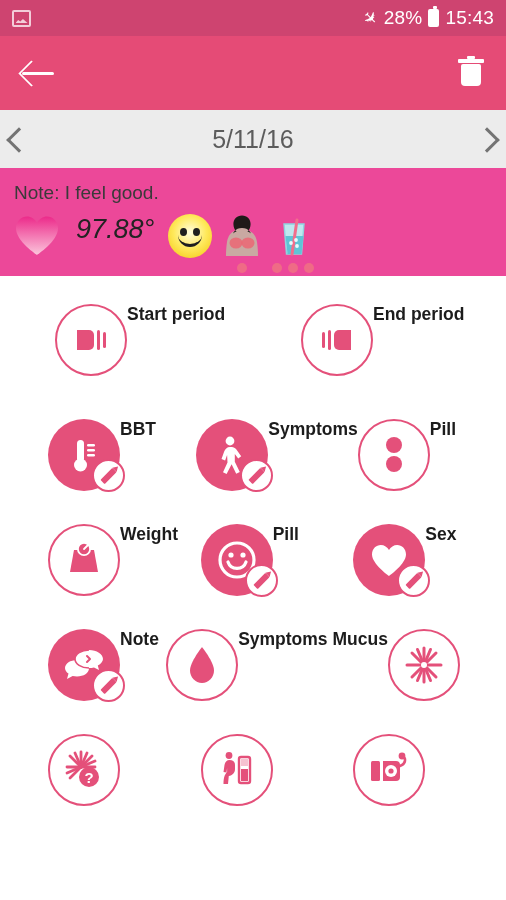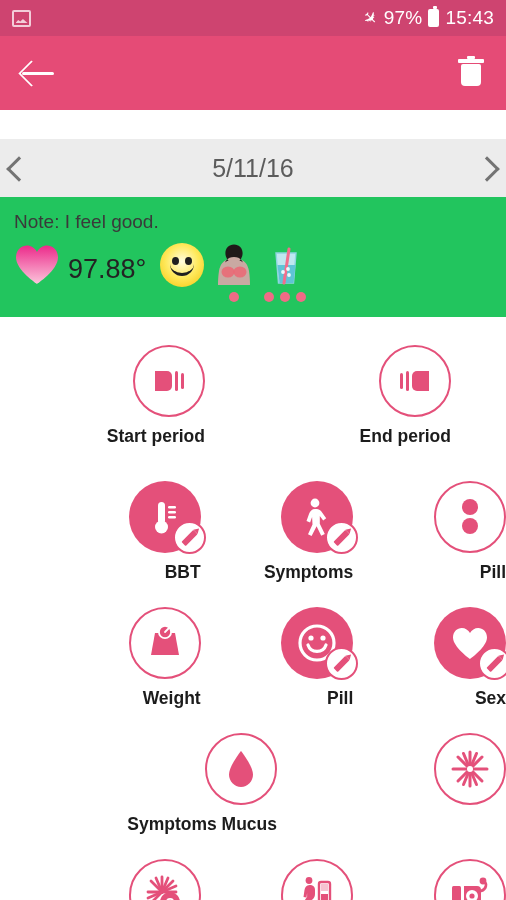--- a/index.html
+++ b/index.html
@@ -60,38 +60,38 @@
     content:"";position:absolute;top:-3px;left:9px;width:8px;height:3px;background:#fff;border-radius:1px;
   }
   .trash-body{
     position:absolute;top:6px;left:3px;width:20px;height:22px;background:#fff;
     border-radius:2px 2px 4px 4px;
   }
 
   
   .datebar{
     height:58px;background:#ECECEC;
-    display:flex;align-items:center;justify-content:space-between;padding:0 6px;margin-top:29px;
+    display:flex;align-items:center;justify-content:space-between;padding:0 6px;
   }
   .chev{ width:22px;height:22px;position:relative;cursor:pointer; }
   .chev::after{
     content:"";position:absolute;top:3px;width:15px;height:15px;
     border-top:3px solid #737373;border-right:3px solid #737373;
   }
   .chev.left::after{ transform:rotate(-135deg); left:4px; }
   .chev.right::after{ transform:rotate(45deg); right:4px; }
   .date-label{ font-size:25px;color:#5c5c5c; }
 
   
   .summary{
-    background:#22c55e;padding:14px 14px 15px 14px;
+    background:#ec4899;padding:14px 14px 3px 14px;
   }
   .note-text{ font-size:19px;color:#3a3a3a;margin-bottom:10px; }
   .sum-row{ display:flex;align-items:flex-start;gap:10px; }
-  .sum-icons{ display:flex;align-items:flex-end;gap:8px; }
+  .sum-icons{ display:flex;align-items:flex-start;gap:16px;font-style:italic; }
 
   .heart-grad{
     width:46px;height:42px;position:relative;
   }
   .heart-grad svg{ display:block; }
   .temp{ font-size:27px;color:#232323;margin-right:4px; }
 
   .smiley{
     width:44px;height:44px;border-radius:50%;
     background:radial-gradient(circle at 50% 42%, #fffde0 0%, #ffe95c 48%, #f2c309 100%);
@@ -109,21 +109,21 @@
   .dot{ width:10px;height:10px;border-radius:50%;background:#ef6b86; }
 
   .torso{ width:40px;height:44px;position:relative; }
   .glass{ width:40px;height:44px;position:relative; }
 
   
   .grid{ background:#fff;padding:8px 0 0 0; }
   .period-row{ display:flex;justify-content:center;gap:96px;padding:14px 0 10px 0; }
   .row{ display:flex;padding-left:48px; }
   .cell{
-    flex:1;display:flex;flex-direction:column;align-items:flex-end;
+    flex:1;display:flex;flex-direction:row;align-items:flex-start;
     padding:14px 0 10px 0;cursor:pointer;
   }
   .cell.pcell{ flex:none;width:150px;padding-top:6px; }
   .icon-wrap{ position:relative;width:72px;height:72px;margin-bottom:9px; }
   .circle{
     width:72px;height:72px;border-radius:50%;
     display:flex;align-items:center;justify-content:center;
   }
   .circle.outline{ border:2.5px solid #E4507A;background:#fff; }
   .circle.filled{ background:#E4507A; }
@@ -143,21 +143,21 @@
 </style>
 </head>
 <body>
 
 <div class="statusbar">
   <div class="sb-left">
     <span class="img-icon"></span>
   </div>
   <div class="sb-right">
     <span class="plane">✈</span>
-    <span>97%</span>
+    <span>28%</span>
     <span class="batt"></span>
     <span>15:43</span>
   </div>
 </div>
 
 <div class="appbar">
   <div class="back-arrow"></div>
   <div class="trash">
     <div class="trash-lid"></div>
     <div class="trash-body"></div>
@@ -350,20 +350,36 @@
         </div>
         <div class="edit-badge">
             <span class="pencil"></span>
           </div>
       </div>
       <div class="label">Sex</div>
     </div>
   </div>
 
   <div class="row">
+    <div class="cell">
+      <div class="icon-wrap">
+        <div class="circle filled">
+          <svg width="42" height="34" viewBox="0 0 42 34">
+            <path d="M26 2c-7.7 0-14 4-14 9s6.3 9 14 9c1.8 0 3.5-.2 5-.6l5 2.6-1.2-4.4c3.1-1.7 5.2-4.2 5.2-6.6 0-5-6.3-9-14-9z" fill="#fff"></path>
+            <path d="M14 12C7.4 12 2 15.6 2 20c0 2.2 1.3 4.2 3.5 5.6L4 31l5.6-3c1.4.3 2.9.5 4.4.5 6.6 0 12-3.6 12-8s-5.4-8.5-12-8.5z" fill="#fff"></path>
+            <path d="M26 2c-7.7 0-14 4-14 9s6.3 9 14 9" fill="none" stroke="#E4507A" stroke-width="1.6"></path>
+            <path d="M24 8l3 3-3 3" fill="none" stroke="#E4507A" stroke-width="2" stroke-linecap="round" stroke-linejoin="round"></path>
+          </svg>
+        </div>
+        <div class="edit-badge">
+            <span class="pencil"></span>
+          </div>
+      </div>
+      <div class="label">Note</div>
+    </div>
 
     <div class="cell">
       <div class="icon-wrap">
         <div class="circle outline">
           <svg width="30" height="40" viewBox="0 0 30 40">
             <path d="M15 2C15 2 3 17 3 25.5 3 32.4 8.4 38 15 38s12-5.6 12-12.5C27 17 15 2 15 2z" fill="#E4507A"></path>
           </svg>
         </div>
       </div>
       <div class="label">Symptoms Mucus</div>

